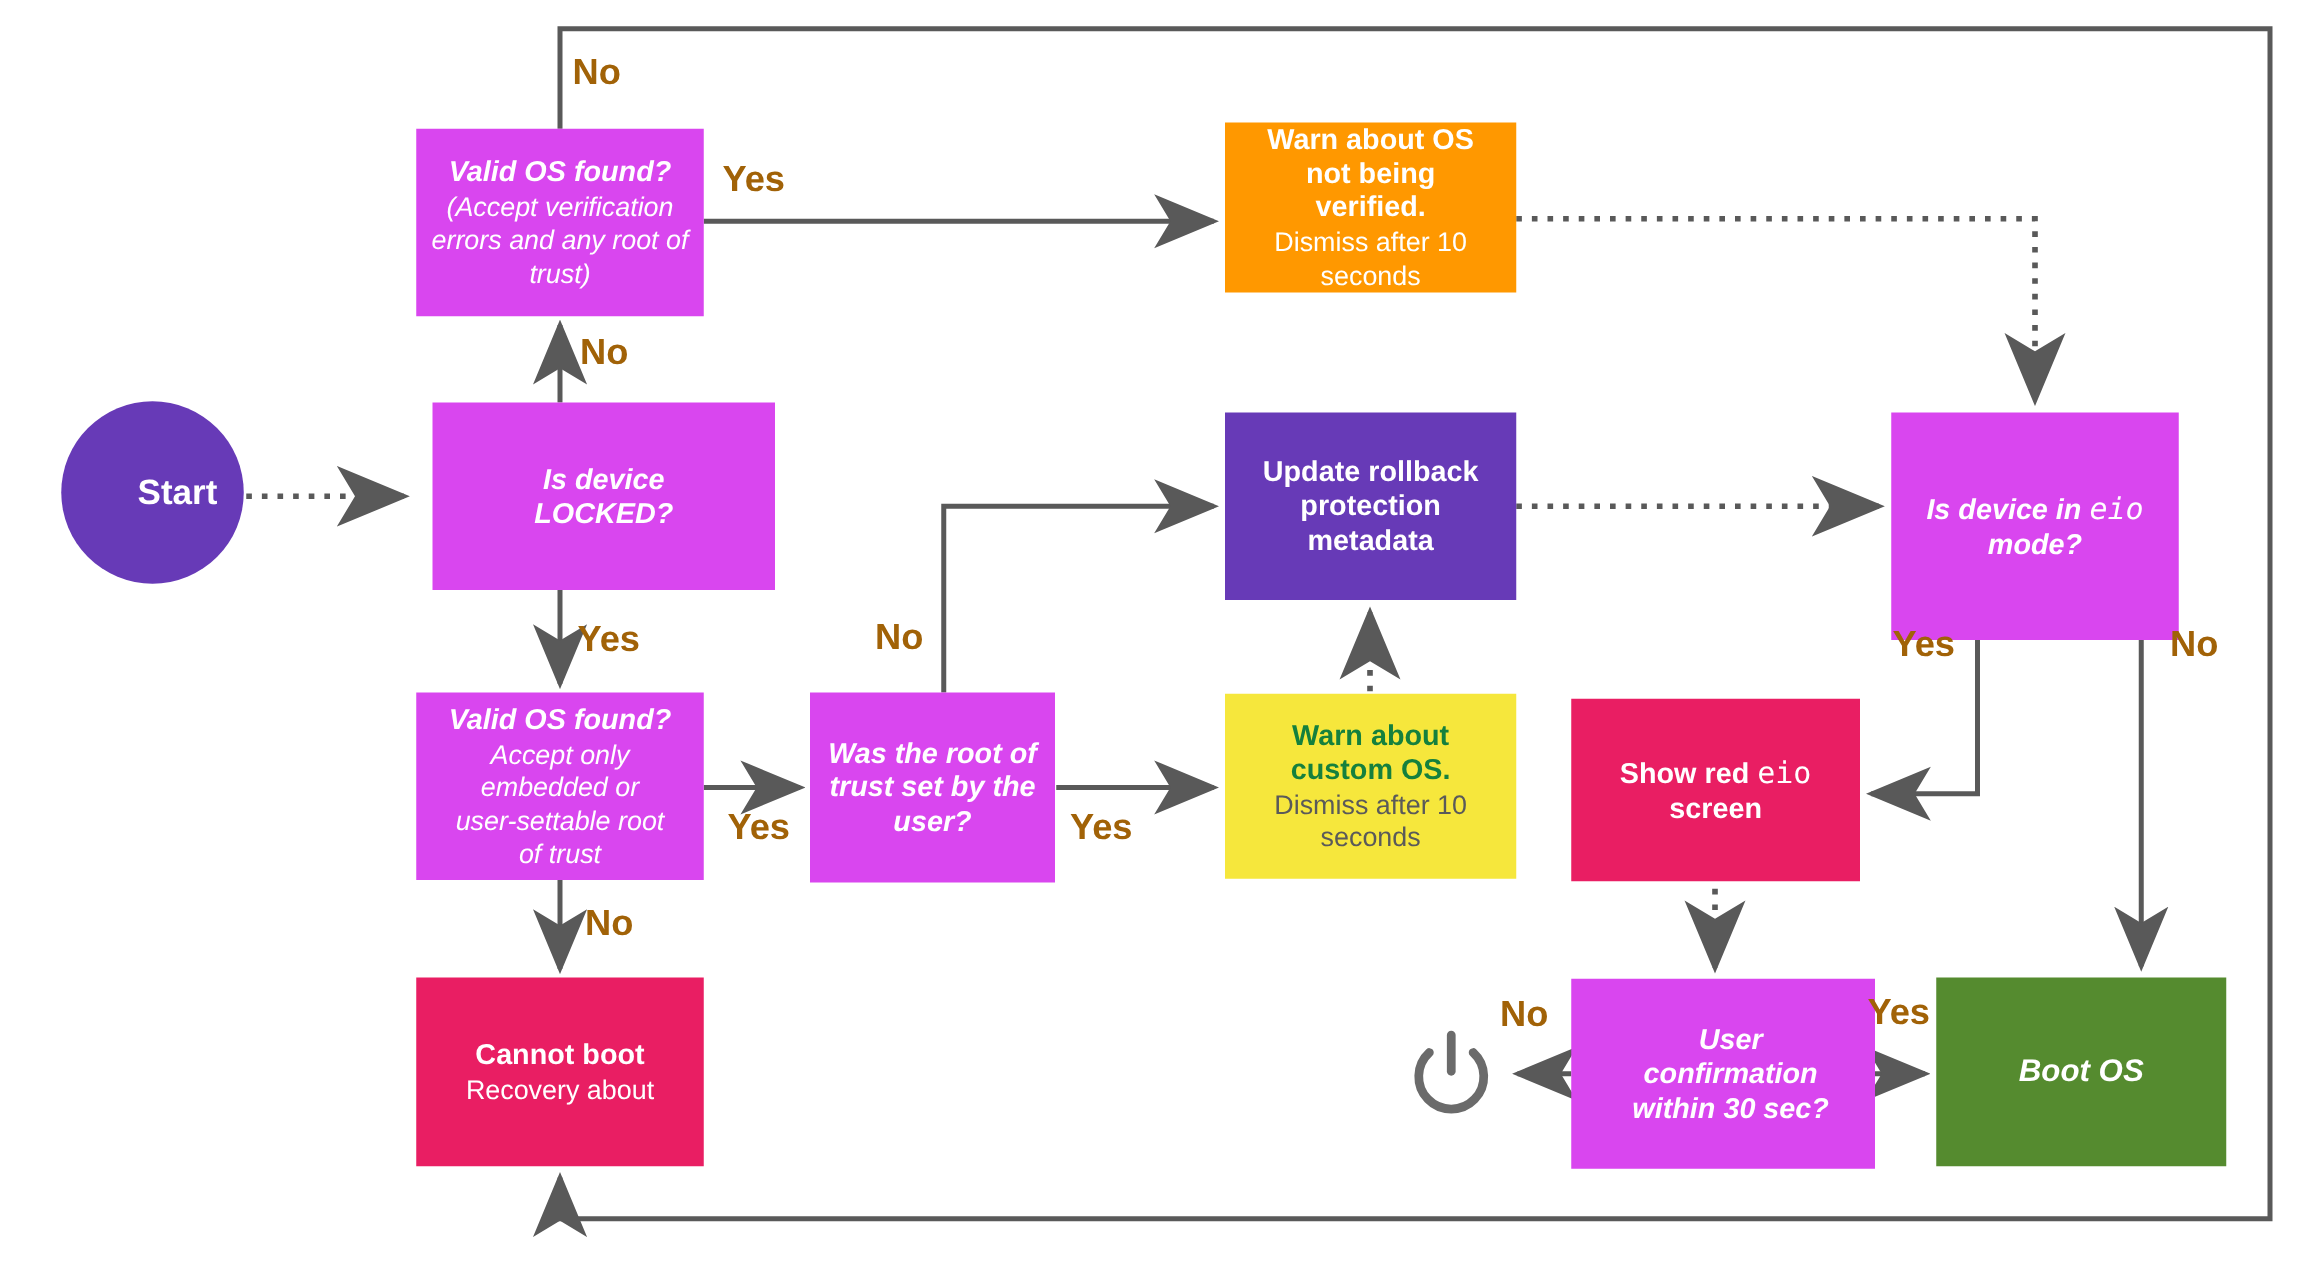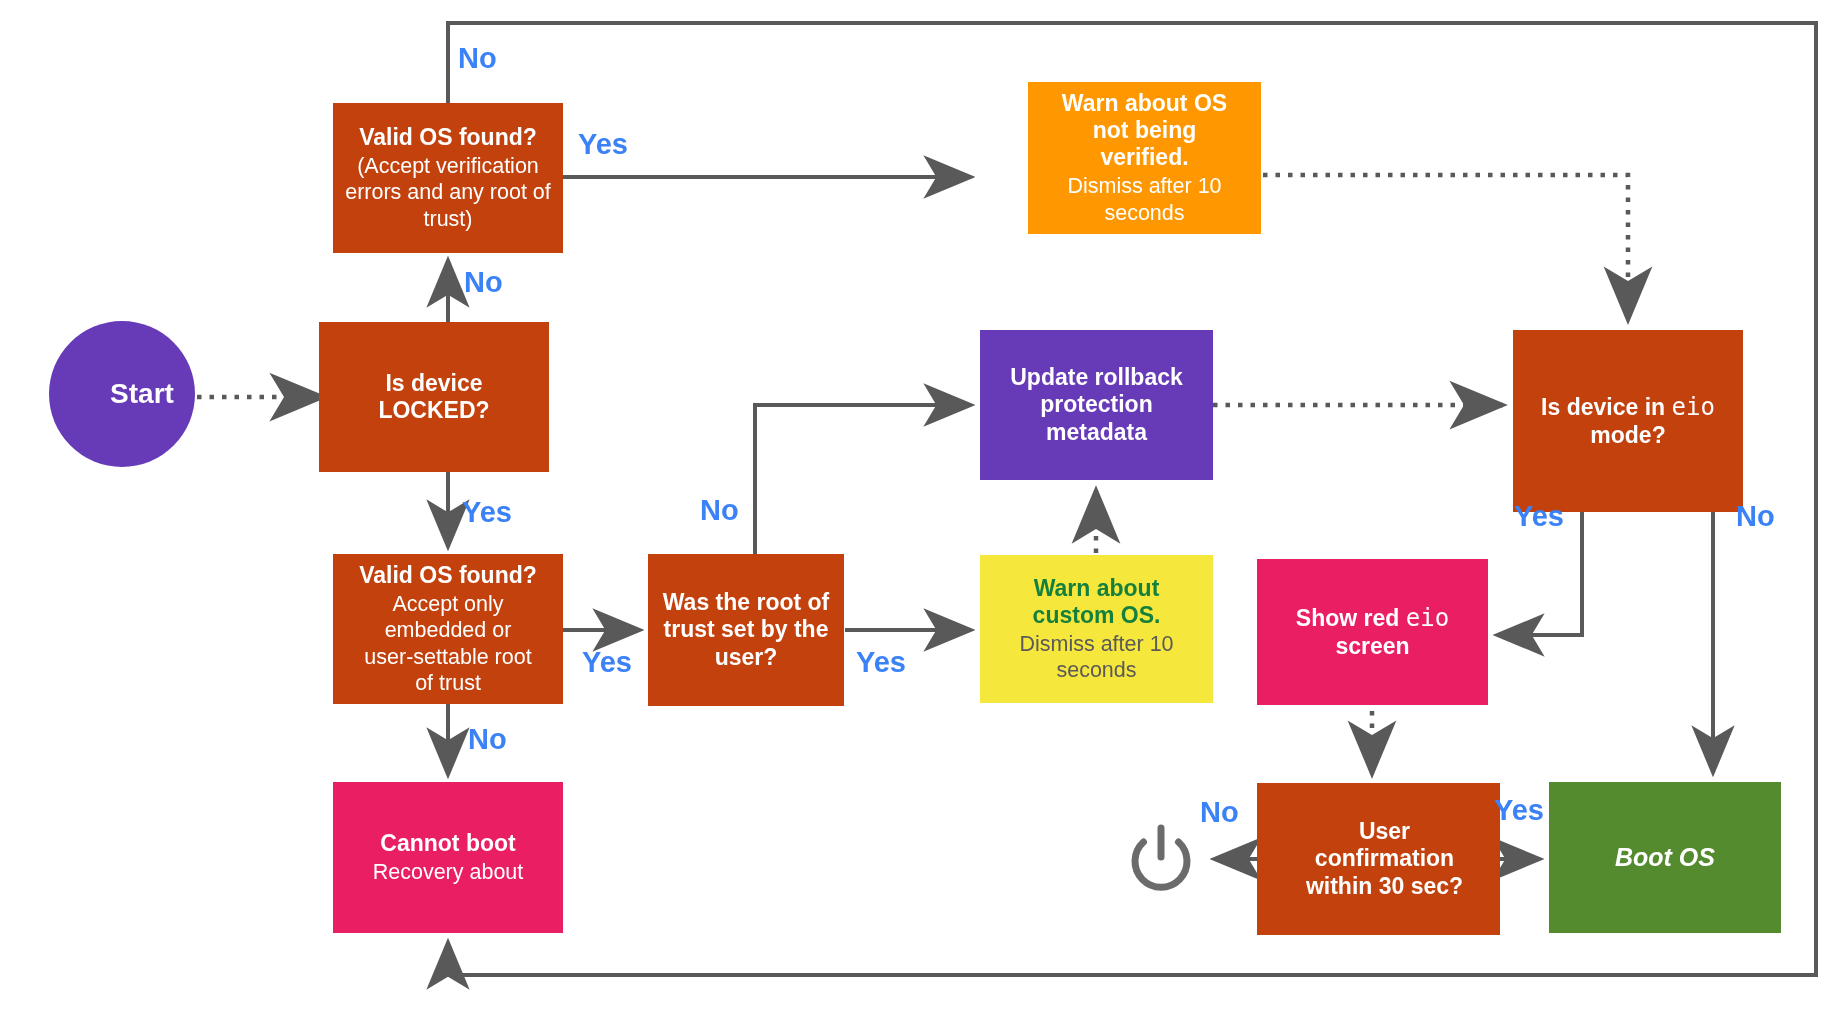--- a/index.html
+++ b/index.html
@@ -17,35 +17,35 @@
     display:flex;
     flex-direction:column;
     align-items:center;
     justify-content:center;
     text-align:center;
     color:#ffffff;
   }
   .node .title{font-weight:bold;font-size:23px;line-height:1.18;}
   .node .sub{font-weight:normal;font-size:21.5px;line-height:1.22;margin-top:2px;}
   .mono{font-family:"DejaVu Sans Mono", monospace;font-weight:normal;font-size:24px;}
-  .cyan{background:#c2410c;}
+  .cyan{background:#d946ef;font-style:italic;}
   .purple{background:#673AB7;}
   .orange{background:#FF9800;}
   .yellow{background:#F6E73C;}
   .pink{background:#E91E63;}
   .green{background:#558B2F;font-style:italic;}
   .circle{border-radius:50%;}
   .circle .title{font-size:28px;margin-left:40px;}
   .yellow .title{color:#15803d;}
   .yellow .sub{color:#5A5A5A;}
   .elabel{
     position:absolute;
     font-weight:bold;
     font-size:29px;
-    color:#3b82f6;
+    color:#a16207;
     white-space:nowrap;
   }
   .w130{max-width:130px;}
   .w165{max-width:165px;}
   .w175{max-width:175px;}
   .w180{max-width:180px;}
   .w185{max-width:185px;}
   .w200{max-width:200px;}
   .w210{max-width:212px;}
 </style>
@@ -103,26 +103,26 @@
 
   <div class="node circle purple" style="left:49px;top:321px;width:146px;height:146px;">
     <div class="title">Start</div>
   </div>
 
   <div class="node cyan" style="left:333px;top:103px;width:230px;height:150px;">
     <div class="title">Valid OS found?</div>
     <div class="sub w210">(Accept verification errors and any root of trust)</div>
   </div>
 
-  <div class="node orange" style="left:980px;top:82px;width:233px;height:152px;margin-left:48px;">
+  <div class="node orange" style="left:980px;top:98px;width:233px;height:136px;">
     <div class="title w175">Warn about OS not being verified.</div>
     <div class="sub w185">Dismiss after 10 seconds</div>
   </div>
 
-  <div class="node cyan" style="left:319px;top:322px;width:230px;height:150px;">
+  <div class="node cyan" style="left:346px;top:322px;width:274px;height:150px;">
     <div class="title w130">Is device LOCKED?</div>
   </div>
 
   <div class="node purple" style="left:980px;top:330px;width:233px;height:150px;">
     <div class="title w185">Update rollback protection metadata</div>
   </div>
 
   <div class="node cyan" style="left:1513px;top:330px;width:230px;height:182px;">
     <div class="title w210"><span>Is device in </span><span class="mono">eio</span><span> mode?</span></div>
   </div>

